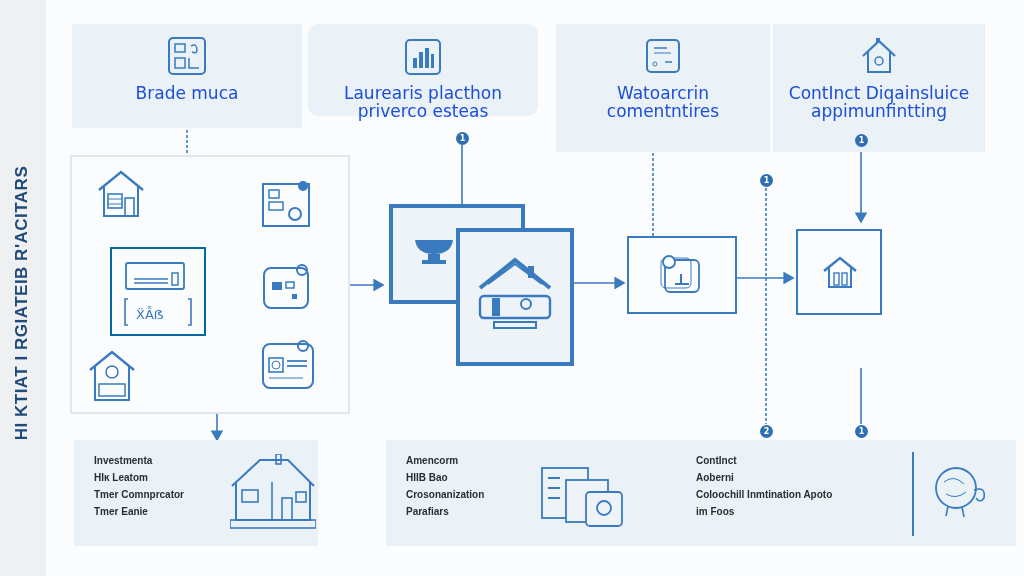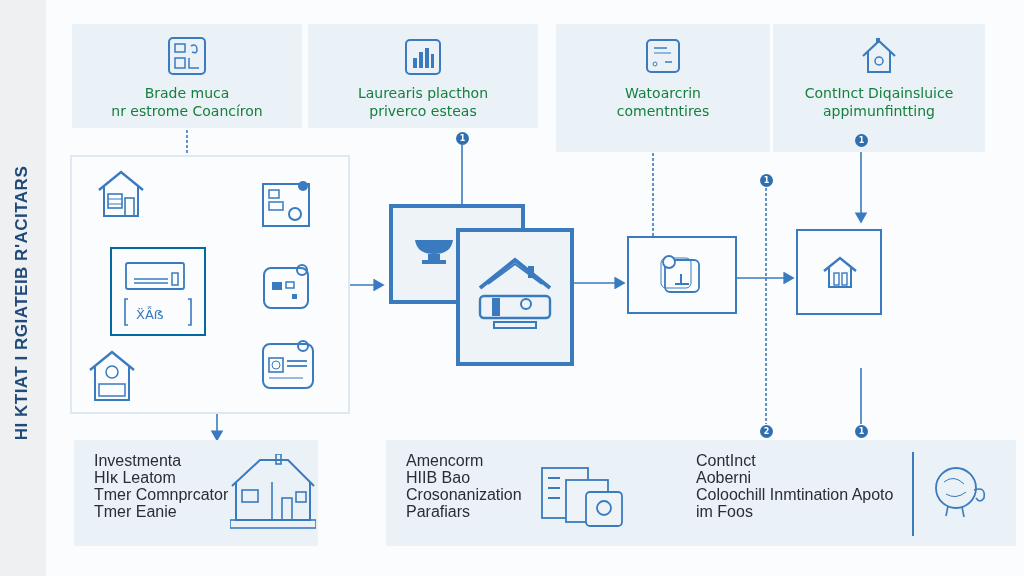--- a/index.html
+++ b/index.html
@@ -1,22 +1,22 @@
 <!DOCTYPE html>
 <html><head>
 <meta charset="utf-8">
 <style>
   html,body{margin:0;padding:0;}
   body{width:1024px;height:576px;position:relative;overflow:hidden;background:#fbfcfd;font-family:"DejaVu Sans","Liberation Sans",sans-serif;color:#2a2f36;}
   .strip{position:absolute;left:0;top:0;width:46px;height:576px;background:#eef0f2;}
   .vtitle{position:absolute;left:-140px;top:290px;width:330px;height:26px;transform:rotate(-90deg);transform-origin:center center;font-family:"Liberation Sans",sans-serif;font-weight:bold;font-size:17px;letter-spacing:0.5px;color:#1f4a7a;text-align:center;white-space:nowrap;}
   .card{position:absolute;background:#eaf1f7;}
-  .card .ttl{position:absolute;left:0;right:0;text-align:center;font-size:14px;line-height:18px;color:#15803d;}
+  .card .ttl{position:absolute;left:0;right:0;text-align:center;font-size:17px;line-height:18px;color:#1d4ed8;}
   .card .ico{position:absolute;left:50%;transform:translateX(-50%);}
-  .bcard .lines{position:absolute;font-size:16px;line-height:17px;color:#2a2e34;font-family:"Liberation Sans",sans-serif;}
+  .bcard .lines{position:absolute;font-size:10px;line-height:17px;color:#2a2e34;font-family:"Liberation Sans",sans-serif;font-weight:bold;}
   .bcard .lines div{white-space:nowrap;}
   svg.wire{position:absolute;left:0;top:0;}
   .abs{position:absolute;}
   .badge{position:absolute;width:13px;height:13px;border-radius:50%;background:#2f6fb0;color:#fff;font-size:8px;line-height:13px;text-align:center;font-weight:bold;}
 </style>
 </head>
 <body>
 
 <div class="strip">
   <div class="vtitle">HI KTIAT I RGIATEIB R'ACITARS</div>
@@ -65,25 +65,24 @@
     <svg width="40" height="40" viewBox="0 0 40 40">
         <rect x="2" y="2" width="36" height="36" rx="4" fill="none" stroke="#3a7bbf" stroke-width="2"></rect>
         <rect x="8" y="8" width="10" height="8" fill="none" stroke="#3a7bbf" stroke-width="1.5"></rect>
         <path d="M24 10 q6 -3 6 4 q0 4 -5 2" fill="none" stroke="#3a7bbf" stroke-width="1.5"></path>
         <rect x="8" y="22" width="10" height="10" fill="none" stroke="#3a7bbf" stroke-width="1.5"></rect>
         <path d="M22 22 v10 h10" fill="none" stroke="#3a7bbf" stroke-width="1.5"></path>
       </svg>
   </div>
   <div class="ttl" style="top:60px;">
       <div>Brade muca</div>
-      <div>nr estrome Coancíron</div>
     </div>
 </div>
 
-<div class="card" style="left:308px;top:24px;width:230px;height:104px;">
+<div class="card" style="left:308px;top:24px;width:230px;height:92px;border-radius:10px;">
   <div class="ico" style="top:14px;">
     <svg width="38" height="38" viewBox="0 0 38 38">
         <rect x="2" y="2" width="34" height="34" rx="4" fill="none" stroke="#3a7bbf" stroke-width="2"></rect>
         <rect x="9" y="20" width="4" height="10" fill="#3a7bbf"></rect>
         <rect x="15" y="14" width="4" height="16" fill="#3a7bbf"></rect>
         <rect x="21" y="10" width="4" height="20" fill="#3a7bbf"></rect>
         <rect x="27" y="16" width="3" height="14" fill="#3a7bbf"></rect>
       </svg>
   </div>
   <div class="ttl" style="top:60px;">

